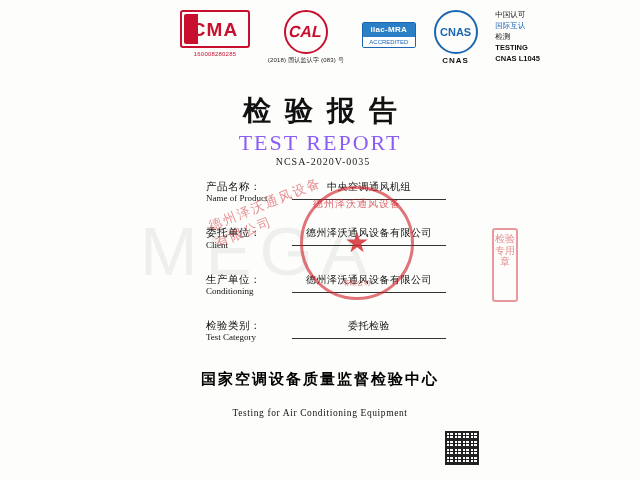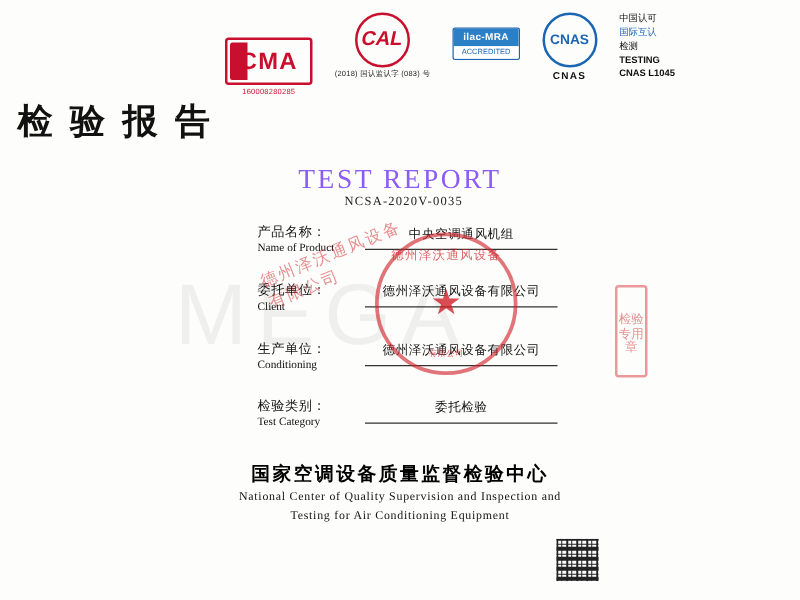--- a/index.html
+++ b/index.html
@@ -47,21 +47,20 @@
     color: #c8102e;
     font-family: "Liberation Sans", sans-serif;
     font-weight: bold;
     font-size: 19px;
     letter-spacing: 1px;
     display: flex;
     align-items: center;
     justify-content: center;
     position: relative;
     overflow: hidden;
-    margin-top: 20px;
   }
   .cma-box::before {
     content: "";
     position: absolute;
     left: 2px; top: 2px;
     width: 14px; height: 30px;
     background: #c8102e;
     border-radius: 2px 0 0 2px;
   }
   .cma-num {
@@ -150,23 +149,23 @@
     line-height: 1.45;
     color: #111;
     text-align: left;
   }
   .cnas-text .blue { color: #1b66b3; }
   .cnas-text .bold { font-weight: bold; }
 
   
   .title-cn {
     position: absolute;
-    top: 78px;
+    top: 92px;
     left: 0; right: 0;
-    text-align: left;
+    text-align: center;
     font-family: Liberation Mono, monospace;
     font-size: 28px;
     font-weight: bold;
     letter-spacing: 14px;
     text-indent: 14px;
     color: #111;
   }
   .title-en {
     position: absolute;
     top: 130px;
@@ -329,21 +328,21 @@
     top: 228px;
     width: 26px;
     height: 74px;
     border: 2px solid rgba(208,32,40,0.45);
     border-radius: 3px;
     color: rgba(208,32,40,0.5);
     font-family: "DejaVu Serif", serif;
     font-size: 10px;
     line-height: 1.15;
     text-align: center;
-    padding-top: 20px;
+    padding-top: 3px;
     box-sizing: border-box;
     pointer-events: none;
   }
 
   
   .qr {
     position: absolute;
     left: 444px;
     top: 430px;
     width: 34px;
@@ -447,18 +446,17 @@
 
   <div class="seal seal-main">
     <div class="seal-arc-top">德州泽沃通风设备</div>
     <div class="star">★</div>
     <div class="seal-arc-bot">有限公司</div>
   </div>
 
   <div class="seal-side">检验专用章</div>
 
   <div class="org-cn">国家空调设备质量监督检验中心</div>
-  <div class="org-en1">National Center of Quality Supervision and Inspection and</div>
   <div class="org-en2">Testing for Air Conditioning Equipment</div>
 
   <div class="qr"></div>
 
 </div>
 
 </body></html>

